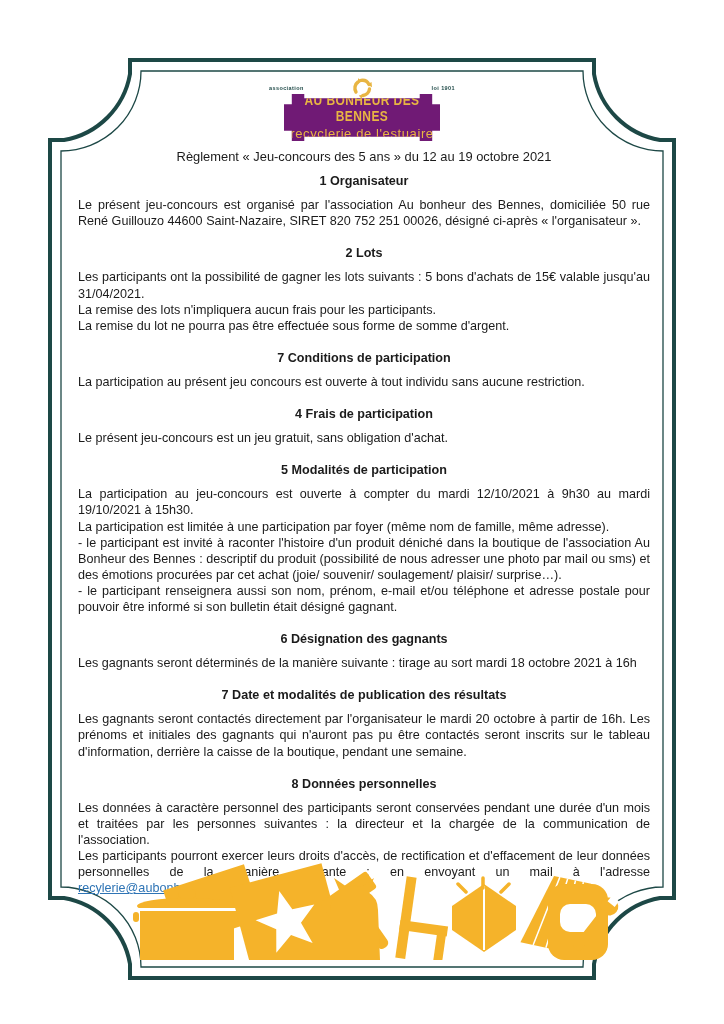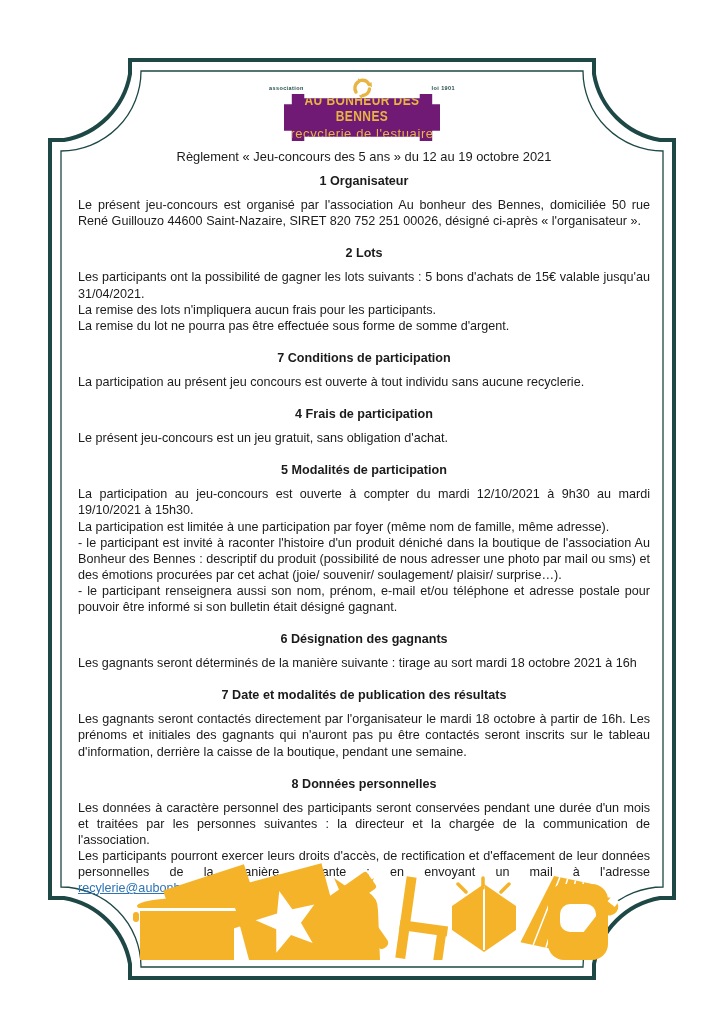--- a/index.html
+++ b/index.html
@@ -79,21 +79,21 @@
 
   <div class="sec">
     <p class="h">2 Lots</p>
     <p>Les participants ont la possibilité de gagner les lots suivants : 5 bons d'achats de 15€ valable jusqu'au 31/04/2021.</p>
     <p>La remise des lots n'impliquera aucun frais pour les participants.</p>
     <p>La remise du lot ne pourra pas être effectuée sous forme de somme d'argent.</p>
   </div>
 
   <div class="sec">
     <p class="h">7 Conditions de participation</p>
-    <p>La participation au présent jeu concours est ouverte à tout individu sans aucune recyclerie.</p>
+    <p>La participation au présent jeu concours est ouverte à tout individu sans aucune restriction.</p>
   </div>
 
   <div class="sec">
     <p class="h">4 Frais de participation</p>
     <p>Le présent jeu-concours est un jeu gratuit, sans obligation d'achat.</p>
   </div>
 
   <div class="sec">
     <p class="h">5 Modalités de participation</p>
     <p>La participation au jeu-concours est ouverte à compter du mardi 12/10/2021 à 9h30 au mardi 19/10/2021 à 15h30.</p>
@@ -102,21 +102,21 @@
     <p>- le participant renseignera aussi son nom, prénom, e-mail et/ou téléphone et adresse postale pour pouvoir être informé si son bulletin était désigné gagnant.</p>
   </div>
 
   <div class="sec">
     <p class="h">6 Désignation des gagnants</p>
     <p>Les gagnants seront déterminés de la manière suivante : tirage au sort mardi 18 octobre 2021 à 16h</p>
   </div>
 
   <div class="sec">
     <p class="h">7 Date et modalités de publication des résultats</p>
-    <p>Les gagnants seront contactés directement par l'organisateur le mardi 18 octobre à partir de 16h. Les prénoms et initiales des gagnants qui n'auront pas pu être contactés seront inscrits sur le tableau d'information, derrière la caisse de la boutique, pendant une semaine.</p>
+    <p>Les gagnants seront contactés directement par l'organisateur le mardi 20 octobre à partir de 16h. Les prénoms et initiales des gagnants qui n'auront pas pu être contactés seront inscrits sur le tableau d'information, derrière la caisse de la boutique, pendant une semaine.</p>
   </div>
 
   <div class="sec">
     <p class="h">8 Données personnelles</p>
     <p>Les données à caractère personnel des participants seront conservées pendant une durée d'un mois et traitées par les personnes suivantes : la directeur et la chargée de la communication de l'association.</p>
     <p><span>Les participants pourront exercer leurs droits d'accès, de rectification et d'effacement de leur données personnelles de la manière suivante : en envoyant un mail à l'adresse </span><a class="email">recylerie@aubonheurdesbennes.fr</a></p>
   </div>
 </div>
 
 <svg id="collage" viewBox="0 0 724 1024" xmlns="http://www.w3.org/2000/svg">

